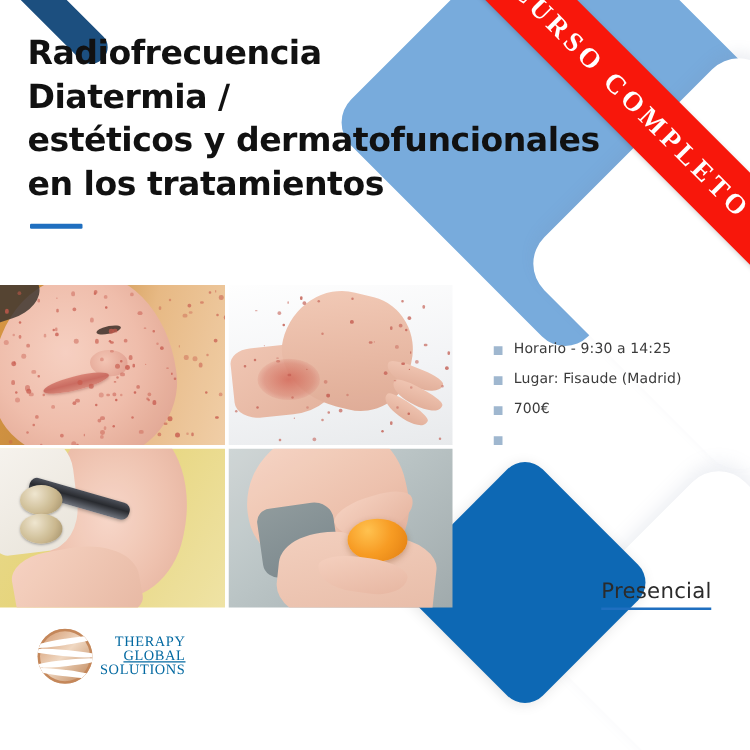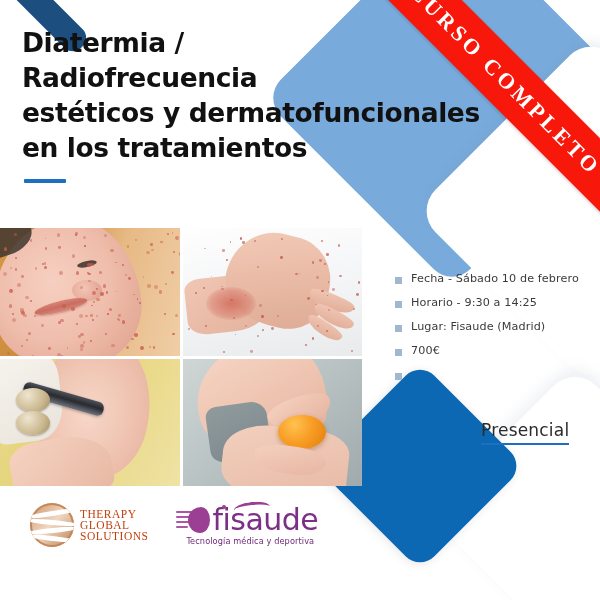--- a/index.html
+++ b/index.html
@@ -281,20 +281,21 @@
   #presencial{
     position:absolute;
     left:481px;top:420px;
     z-index:9;
   }
   #presencial-label{
     font-family:"DejaVu Sans", sans-serif;
     font-size:17px;
     color:#2b2b2b;
     letter-spacing:0.2px;
+    margin-top:43px;
   }
   #presencial-rule{
     margin-top:3px;
     width:100%;height:2px;
     background:#1f6fc0;
   }
 
   
   #logo-bar{
     position:absolute;
@@ -325,26 +326,26 @@
     background:#ffffff;
     border-radius:50%;
     display:block;
   }
   #logo-therapy .w1{top:19%;transform:rotate(-9deg);}
   #logo-therapy .w2{top:38%;transform:rotate(5deg);}
   #logo-therapy .w3{top:57%;transform:rotate(-6deg);}
   #logo-therapy .w4{top:76%;transform:rotate(7deg);}
   #logo-therapy .wordmark{
     font-family:"Liberation Serif", serif;
-    color:#c2410c;
+    color:#0369a1;
     line-height:11px;
-    text-align:left;
+    text-align:right;
   }
   #logo-therapy .l1{font-size:11.5px;letter-spacing:0.5px;}
-  #logo-therapy .l2{font-size:11.5px;letter-spacing:0.5px;}
+  #logo-therapy .l2{font-size:11.5px;letter-spacing:0.5px;text-decoration:underline;}
   #logo-therapy .l3{font-size:11.5px;letter-spacing:0.5px;}
 
   
   #logo-fisaude{flex-direction:column;align-items:flex-start;}
   #logo-fisaude .top-row{display:flex;align-items:center;}
   #logo-fisaude .mark{
     position:relative;
     width:34px;height:30px;
     margin-right:2px;
   }
@@ -403,22 +404,22 @@
   <div class="diamond" id="diamond-white-2"></div>
   <div class="diamond" id="diamond-blue"></div>
 
   <div id="ribbon-wrap">
     <div id="ribbon">
       <span id="ribbon-label">CURSO COMPLETO</span>
     </div>
   </div>
 
   <div id="title-block">
+    <div class="title-line">Radiofrecuencia</div>
     <div class="title-line">Diatermia /</div>
-    <div class="title-line">Radiofrecuencia</div>
     <div class="title-line">estéticos y dermatofuncionales</div>
     <div class="title-line">en los tratamientos</div>
     <div id="title-rule"></div>
   </div>
 
   <div id="photo-grid">
 
     <div class="photo" id="photo-acne">
       <div class="skin"></div>
       <div class="hairline"></div>
@@ -635,24 +636,20 @@
       <div class="fruit"></div>
       <div class="hand4 h2"></div>
       <div class="photo-tint"></div>
     </div>
 
   </div>
 
   <div id="info-list">
     <div class="info-item">
       <span class="bullet"></span>
-      <span class="info-text">Fecha - Sábado 10 de febrero</span>
-    </div>
-    <div class="info-item">
-      <span class="bullet"></span>
       <span class="info-text">Horario - 9:30 a 14:25</span>
     </div>
     <div class="info-item">
       <span class="bullet"></span>
       <span class="info-text">Lugar: Fisaude (Madrid)</span>
     </div>
     <div class="info-item">
       <span class="bullet"></span>
       <span class="info-text">700€</span>
     </div>
@@ -675,31 +672,16 @@
           <i class="w3"></i>
           <i class="w4"></i>
       </span>
       <span class="wordmark">
         <div class="l1">THERAPY</div>
         <div class="l2">GLOBAL</div>
         <div class="l3">SOLUTIONS</div>
       </span>
     </div>
 
-    <div class="logo rel" id="logo-fisaude">
-      <div class="top-row">
-        <span class="mark">
-          <span class="bar b1"></span>
-            <span class="bar b2"></span>
-          <span class="bar b3"></span>
-            <span class="bar b4"></span>
-          <span class="blob"></span>
-        </span>
-        <span class="brand">fisaude</span>
-      </div>
-      <span class="dot"></span>
-      <span class="swoosh"></span>
-      <div class="tagline">Tecnología médica y deportiva</div>
-    </div>
 
   </div>
 
 </div>
 
 </body></html>

